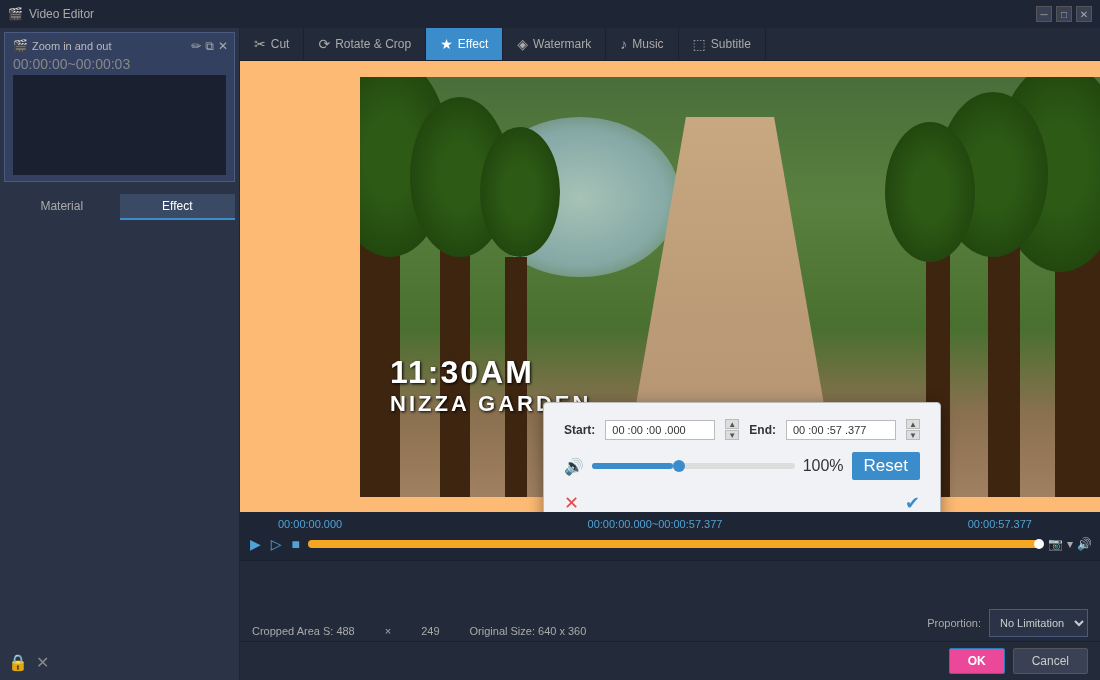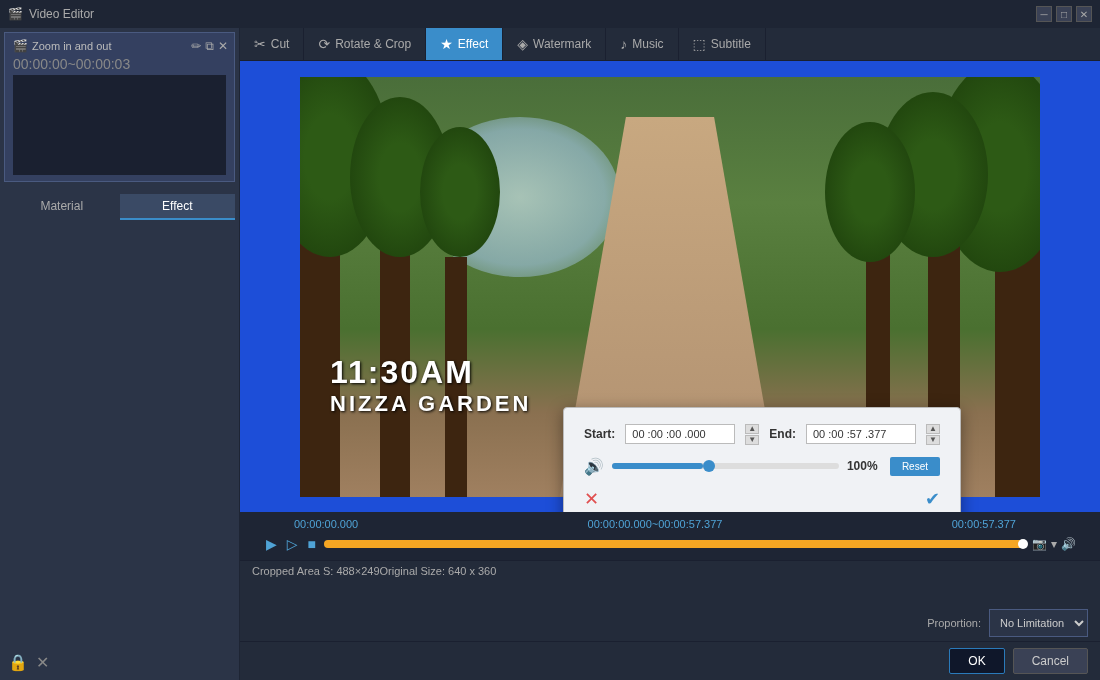--- a/index.html
+++ b/index.html
@@ -136,26 +136,26 @@
       flex: 1;
       display: flex;
       flex-direction: column;
       background: #2b3447;
       position: relative;
     }
 
     
     .video-area {
       flex: 1;
-      background: #1d4ed8;
+      background: #fdba74;
       position: relative;
       overflow: hidden;
       display: flex;
       align-items: center;
-      justify-content: center;
+      justify-content: flex-end;
     }
 
     .video-placeholder {
       width: 740px;
       height: 420px;
       position: relative;
       overflow: hidden;
       background: #1a2a1a;
     }
 
@@ -200,21 +200,21 @@
     }
     .overlay-location {
       font-size: 22px;
       font-weight: bold;
       letter-spacing: 3px;
     }
 
     
     .playback-controls {
       background: #1e2534;
-      padding: 6px 24px;
+      padding: 6px 8px;
       display: flex;
       flex-direction: column;
       gap: 4px;
     }
     .time-labels {
       display: flex;
       justify-content: space-between;
       color: #4fa3d6;
       font-size: 11px;
       padding: 0 60px 0 30px;
@@ -260,21 +260,22 @@
       align-items: center;
       gap: 4px;
       color: #aaa;
     }
 
     
     .info-bar {
       background: #232b3a;
       padding: 4px 12px;
       display: flex;
-      align-items: flex-start;
+      align-items: flex-end;
+      gap: 30px;
       font-size: 11px;
       color: #aaa;
       border-top: 1px solid #1a2030;
     }
     .info-bar .proportion {
       margin-left: auto;
       display: flex;
       align-items: center;
       gap: 8px;
       margin-top: 44px;
@@ -296,23 +297,24 @@
       gap: 8px;
       border-top: 1px solid #1a2030;
     }
     .btn {
       padding: 5px 18px;
       font-size: 12px;
       cursor: pointer;
       border-radius: 2px;
     }
     .btn-ok {
-      background: #0f172a;
+      background: #ec4899;
       border: 1px solid #2a7aba;
       color: #fff;
+      font-weight: bold;
     }
     .btn-cancel {
       background: #3a4155;
       border: 1px solid #555;
       color: #ccc;
     }
 
     
     .left-tabs {
       display: flex;
@@ -428,31 +430,30 @@
     .volume-thumb {
       width: 12px;
       height: 12px;
       background: #3a8dca;
       border-radius: 50%;
       position: absolute;
       left: 40%;
       top: -3px;
     }
     .volume-pct {
-      font-size: 12px;
+      font-size: 16px;
       color: #333;
       min-width: 35px;
-      font-weight: bold;
     }
     .reset-btn {
       background: #3a8dca;
       border: none;
       color: #fff;
       padding: 4px 12px;
-      font-size: 10px;
+      font-size: 17px;
       cursor: pointer;
       border-radius: 2px;
     }
     .popup-footer {
       display: flex;
       justify-content: space-between;
       align-items: center;
     }
     .popup-cancel-icon {
       font-size: 18px;
@@ -588,21 +589,21 @@
           <div class="foliage" style="position:absolute; right:125px; top:45px; width:90px; height:140px;"></div>
 
           <div class="overlay-text">
             <div class="overlay-time">11:30AM</div>
             <div class="overlay-location">NIZZA GARDEN</div>
           </div>
         </div>
       </div>
 
       <div class="popup-overlay">
-        <div class="popup" style="position:relative; top:180px; left:92px;">
+        <div class="popup" style="position:relative; top:180px; left:72px;">
 
           <div class="popup-row">
             <span class="popup-label">Start:</span>
             <input class="popup-input" type="text" value="00 :00 :00 .000" style="">
             <div class="popup-spinner">
               <div class="spinner-btn">▲</div>
               <div class="spinner-btn">▼</div>
             </div>
             <span class="popup-label">End:</span>
             <input class="popup-input" type="text" value="00 :00 :57 .377" style="">

